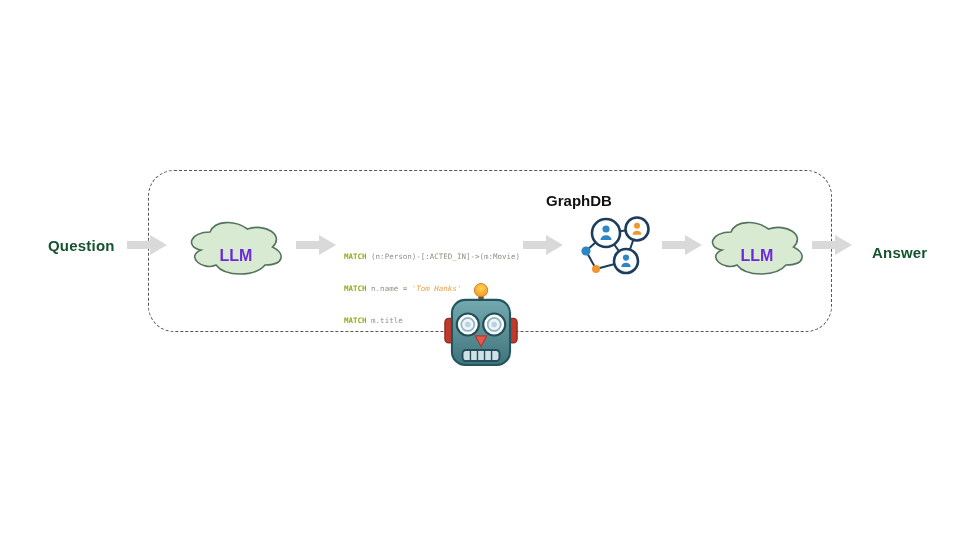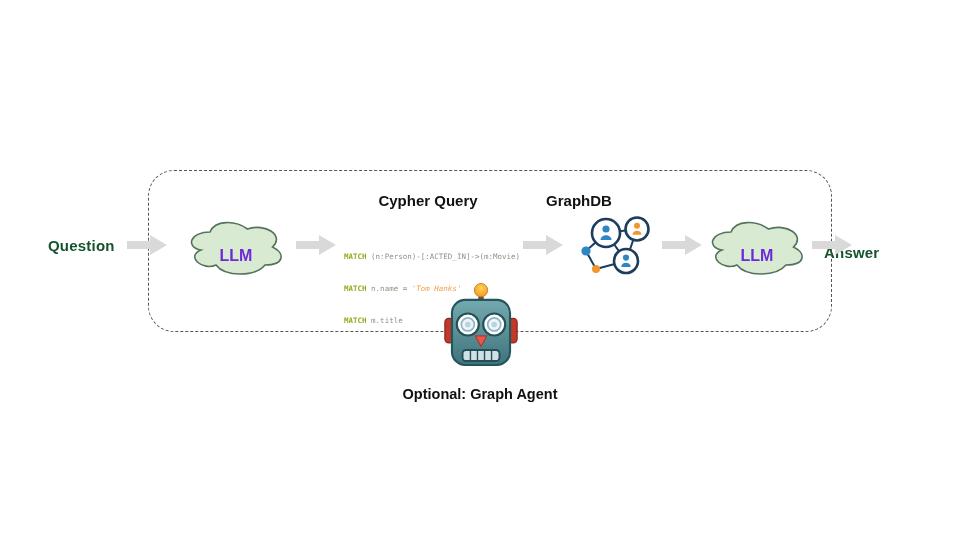--- a/index.html
+++ b/index.html
@@ -77,21 +77,20 @@
     </svg>
     <div class="cloud-text">LLM</div>
   </div>
 
   <div class="abs arrow" style="left:296px;top:233px;">
     <svg width="40" height="24" viewBox="0 0 40 24">
         <polygon points="0,8 23,8 23,2 40,12 23,22 23,16 0,16" fill="#d9d9d9"></polygon>
       </svg>
   </div>
 
-  <div class="abs title-label" style="left:340px;top:192px;width:176px;">Cypher Query</div>
 
   <div class="abs code-block">
     <div><span class="code-kw">MATCH</span><span class="code-plain"> (n:Person)-[:ACTED_IN]-&gt;(m:Movie)</span></div>
     <div><span class="code-kw">MATCH</span><span class="code-plain"> n.name = </span><span class="code-str">'Tom Hanks'</span></div>
     <div><span class="code-kw">MATCH</span><span class="code-plain"> m.title</span></div>
   </div>
 
   <div class="abs arrow" style="left:523px;top:233px;">
     <svg width="40" height="24" viewBox="0 0 40 24">
         <polygon points="0,8 23,8 23,2 40,12 23,22 23,16 0,16" fill="#d9d9d9"></polygon>
@@ -140,21 +139,21 @@
     </svg>
     <div class="cloud-text">LLM</div>
   </div>
 
   <div class="abs arrow" style="left:812px;top:233px;">
     <svg width="40" height="24" viewBox="0 0 40 24">
         <polygon points="0,8 23,8 23,2 40,12 23,22 23,16 0,16" fill="#d9d9d9"></polygon>
       </svg>
   </div>
 
-  <div class="abs bold-label" style="left:824px;top:232px;margin-top:12px;">Answer</div>
+  <div class="abs bold-label" style="left:872px;top:232px;margin-top:12px;">Answer</div>
 
   <div class="abs robot-wrap">
     <svg width="88" height="92" viewBox="0 0 100 104">
       <defs>
         <linearGradient id="headGrad" x1="0" y1="0" x2="0" y2="1">
           <stop offset="0" stop-color="#74a9af"></stop>
           <stop offset="1" stop-color="#40747d"></stop>
         </linearGradient>
         <radialGradient id="bulbGrad" cx="0.5" cy="0.35" r="0.75">
           <stop offset="0" stop-color="#ffd34d"></stop>
@@ -180,15 +179,14 @@
       <polygon points="43.5,61 56.5,61 50,73" fill="#e8574a" stroke="#a83c31" stroke-width="1.4"></polygon>
 
       <rect x="29" y="77" width="42" height="12.5" rx="4" fill="#cfe0e6" stroke="#244f58" stroke-width="2.2"></rect>
       <line x1="38" y1="77" x2="38" y2="89.5" stroke="#244f58" stroke-width="1.6"></line>
       <line x1="46" y1="77" x2="46" y2="89.5" stroke="#244f58" stroke-width="1.6"></line>
       <line x1="54" y1="77" x2="54" y2="89.5" stroke="#244f58" stroke-width="1.6"></line>
       <line x1="62" y1="77" x2="62" y2="89.5" stroke="#244f58" stroke-width="1.6"></line>
     </svg>
   </div>
 
-  <div class="abs caption">Optional: Graph Agent</div>
 
 </div>
 
 </body></html>

